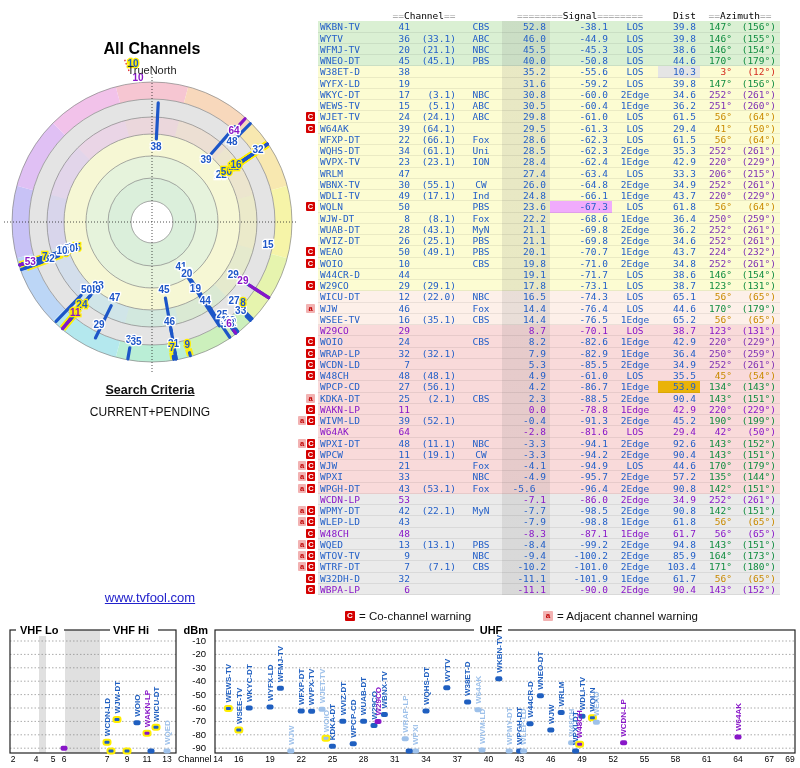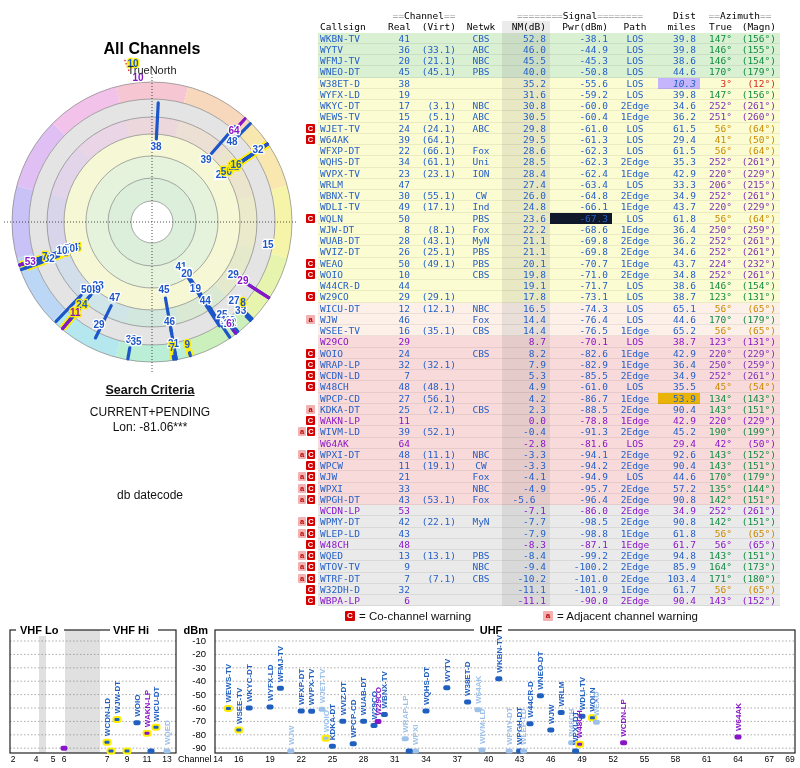--- a/index.html
+++ b/index.html
@@ -210,49 +210,37 @@
         <text x="99" y="328" text-anchor="middle" font-size="10px" font-weight="bold" fill="#1d56c8" stroke="#ffffff" stroke-width="2.6" paint-order="stroke">29</text>
       </g>
     </svg>
 
   <div id="page-title" class="abs">All Channels</div>
   <div id="north-label" class="abs">TrueNorth</div>
 
   <div id="search-block" class="abs">
     <div id="search-heading">Search Criteria</div>
     <div class="search-line">CURRENT+PENDING</div>
-    <div class="search-line">Lon: -81.06***</div>
   </div>
   <div id="db-block" class="abs">
-    <div>db datecode</div>
+  </div>
+  <div id="site-link" class="abs">
+    <a>www.tvfool.com</a>
   </div>
 
   <div id="tablewrap" class="abs">
     <div class="hrow">
       <div></div>
         <div></div>
       <div class="hc" style="grid-column:3/5"><span class="eq">==</span><span>Channel</span><span class="eq">==</span></div>
       <div></div>
       <div class="hc" style="grid-column:6/9"><span class="eq">========</span><span>Signal</span><span class="eq">========</span></div>
       <div class="hr">Dist</div>
       <div class="hc" style="grid-column:10/12"><span class="eq">==</span><span>Azimuth</span><span class="eq">==</span></div>
     </div>
-    <div class="hrow">
-      <div></div>
-      <div class="hline2 cs">Callsign</div>
-      <div class="hline2 hr">Real</div>
-      <div class="hline2 hr">(Virt)</div>
-      <div class="hline2 hc">Netwk</div>
-      <div class="hline2 hr nmcell">NM(dB)</div>
-      <div class="hline2 hr">Pwr(dBm)</div>
-      <div class="hline2 hc">Path</div>
-      <div class="hline2 hr">miles</div>
-      <div class="hline2 hr">True</div>
-      <div class="hline2 hr">(Magn)</div>
-    </div>
     <div id="rows">
         <div class="trow">
           <div class="gut"></div>
           <div class="c cs" style="color: rgb(36, 96, 200); background-color: rgb(218, 240, 211);">WKBN-TV</div>
           <div class="c r" style="color: rgb(36, 96, 200); background-color: rgb(218, 240, 211);">41</div>
           <div class="c r" style="color: rgb(36, 96, 200); background-color: rgb(218, 240, 211);"></div>
           <div class="c ctr" style="color: rgb(36, 96, 200); background-color: rgb(218, 240, 211);">CBS</div>
           <div class="c r nmcell" style="color: rgb(36, 96, 200); background: linear-gradient(rgba(100, 100, 100, 0.13), rgba(100, 100, 100, 0.13)), linear-gradient(rgb(218, 240, 211), rgb(218, 240, 211));">52.8</div>
           <div class="c r" style="color: rgb(36, 96, 200); background-color: rgb(218, 240, 211);">-38.1</div>
           <div class="c ctr" style="color: rgb(36, 96, 200); background-color: rgb(218, 240, 211);">LOS</div>
@@ -301,21 +289,21 @@
         </div>
         <div class="trow">
           <div class="gut"></div>
           <div class="c cs" style="color: rgb(36, 96, 200); background-color: rgb(252, 252, 210);">W38ET-D</div>
           <div class="c r" style="color: rgb(36, 96, 200); background-color: rgb(252, 252, 210);">38</div>
           <div class="c r" style="color: rgb(36, 96, 200); background-color: rgb(252, 252, 210);"></div>
           <div class="c ctr" style="color: rgb(36, 96, 200); background-color: rgb(252, 252, 210);"></div>
           <div class="c r nmcell" style="color: rgb(36, 96, 200); background: linear-gradient(rgba(100, 100, 100, 0.13), rgba(100, 100, 100, 0.13)), linear-gradient(rgb(252, 252, 210), rgb(252, 252, 210));">35.2</div>
           <div class="c r" style="color: rgb(36, 96, 200); background-color: rgb(252, 252, 210);">-55.6</div>
           <div class="c ctr" style="color: rgb(36, 96, 200); background-color: rgb(252, 252, 210);">LOS</div>
-          <div class="c r" style="color: rgb(36, 96, 200); background-color: #c4b5fd; font-style: italic;">10.3</div>
+          <div class="c r" style="color: rgb(36, 96, 200); background-color: #e5e5e5;">10.3</div>
           <div class="c r" style="color: rgb(212, 42, 30); background-color: rgb(252, 252, 210);">3°</div>
           <div class="c r" style="color: rgb(212, 42, 30); background-color: rgb(252, 252, 210);">(12°)</div>
         </div>
         <div class="trow">
           <div class="gut"></div>
           <div class="c cs" style="color: rgb(36, 96, 200); background-color: rgb(252, 252, 210);">WYFX-LD</div>
           <div class="c r" style="color: rgb(36, 96, 200); background-color: rgb(252, 252, 210);">19</div>
           <div class="c r" style="color: rgb(36, 96, 200); background-color: rgb(252, 252, 210);"></div>
           <div class="c ctr" style="color: rgb(36, 96, 200); background-color: rgb(252, 252, 210);"></div>
           <div class="c r nmcell" style="color: rgb(36, 96, 200); background: linear-gradient(rgba(100, 100, 100, 0.13), rgba(100, 100, 100, 0.13)), linear-gradient(rgb(252, 252, 210), rgb(252, 252, 210));">31.6</div>
@@ -461,21 +449,21 @@
         </div>
         <div class="trow">
           <div class="gut">
             <span class="wb wC">C</span>
           </div>
           <div class="c cs" style="color: rgb(36, 96, 200); background-color: rgb(252, 252, 210);">WQLN</div>
           <div class="c r" style="color: rgb(36, 96, 200); background-color: rgb(252, 252, 210);">50</div>
           <div class="c r" style="color: rgb(36, 96, 200); background-color: rgb(252, 252, 210);"></div>
           <div class="c ctr" style="color: rgb(36, 96, 200); background-color: rgb(252, 252, 210);">PBS</div>
           <div class="c r nmcell" style="color: rgb(36, 96, 200); background: linear-gradient(rgba(100, 100, 100, 0.13), rgba(100, 100, 100, 0.13)), linear-gradient(rgb(252, 252, 210), rgb(252, 252, 210));">23.6</div>
-          <div class="c r" style="color: rgb(36, 96, 200); background-color: #0f172a;">-67.3</div>
+          <div class="c r" style="color: rgb(36, 96, 200); background-color: #f0abfc;">-67.3</div>
           <div class="c ctr" style="color: rgb(36, 96, 200); background-color: rgb(252, 252, 210);">LOS</div>
           <div class="c r" style="color: rgb(36, 96, 200); background-color: rgb(252, 252, 210);">61.8</div>
           <div class="c r" style="color: rgb(201, 138, 0); background-color: rgb(252, 252, 210);">56°</div>
           <div class="c r" style="color: rgb(201, 138, 0); background-color: rgb(252, 252, 210);">(64°)</div>
         </div>
         <div class="trow">
           <div class="gut"></div>
           <div class="c cs" style="color: rgb(36, 96, 200); background-color: rgb(252, 252, 210);">WJW-DT</div>
           <div class="c r" style="color: rgb(36, 96, 200); background-color: rgb(252, 252, 210);">8</div>
           <div class="c r" style="color: rgb(36, 96, 200); background-color: rgb(252, 252, 210);">(8.1)</div>
@@ -568,21 +556,21 @@
           <div class="c r" style="color: rgb(36, 96, 200); background-color: rgb(252, 252, 210);">-73.1</div>
           <div class="c ctr" style="color: rgb(36, 96, 200); background-color: rgb(252, 252, 210);">LOS</div>
           <div class="c r" style="color: rgb(36, 96, 200); background-color: rgb(252, 252, 210);">38.7</div>
           <div class="c r" style="color: rgb(15, 140, 63); background-color: rgb(252, 252, 210);">123°</div>
           <div class="c r" style="color: rgb(15, 140, 63); background-color: rgb(252, 252, 210);">(131°)</div>
         </div>
         <div class="trow">
           <div class="gut"></div>
           <div class="c cs" style="color: rgb(36, 96, 200); background-color: rgb(253, 240, 233);">WICU-DT</div>
           <div class="c r" style="color: rgb(36, 96, 200); background-color: rgb(253, 240, 233);">12</div>
-          <div class="c r" style="color: rgb(36, 96, 200); background-color: rgb(253, 240, 233);">(12.1)</div>
+          <div class="c r" style="color: rgb(36, 96, 200); background-color: rgb(253, 240, 233);">(22.0)</div>
           <div class="c ctr" style="color: rgb(36, 96, 200); background-color: rgb(253, 240, 233);">NBC</div>
           <div class="c r nmcell" style="color: rgb(36, 96, 200); background: linear-gradient(rgba(100, 100, 100, 0.13), rgba(100, 100, 100, 0.13)), linear-gradient(rgb(253, 240, 233), rgb(253, 240, 233));">16.5</div>
           <div class="c r" style="color: rgb(36, 96, 200); background-color: rgb(253, 240, 233);">-74.3</div>
           <div class="c ctr" style="color: rgb(36, 96, 200); background-color: rgb(253, 240, 233);">LOS</div>
           <div class="c r" style="color: rgb(36, 96, 200); background-color: rgb(253, 240, 233);">65.1</div>
           <div class="c r" style="color: rgb(201, 138, 0); background-color: rgb(253, 240, 233);">56°</div>
           <div class="c r" style="color: rgb(201, 138, 0); background-color: rgb(253, 240, 233);">(65°)</div>
         </div>
         <div class="trow">
           <div class="gut">

